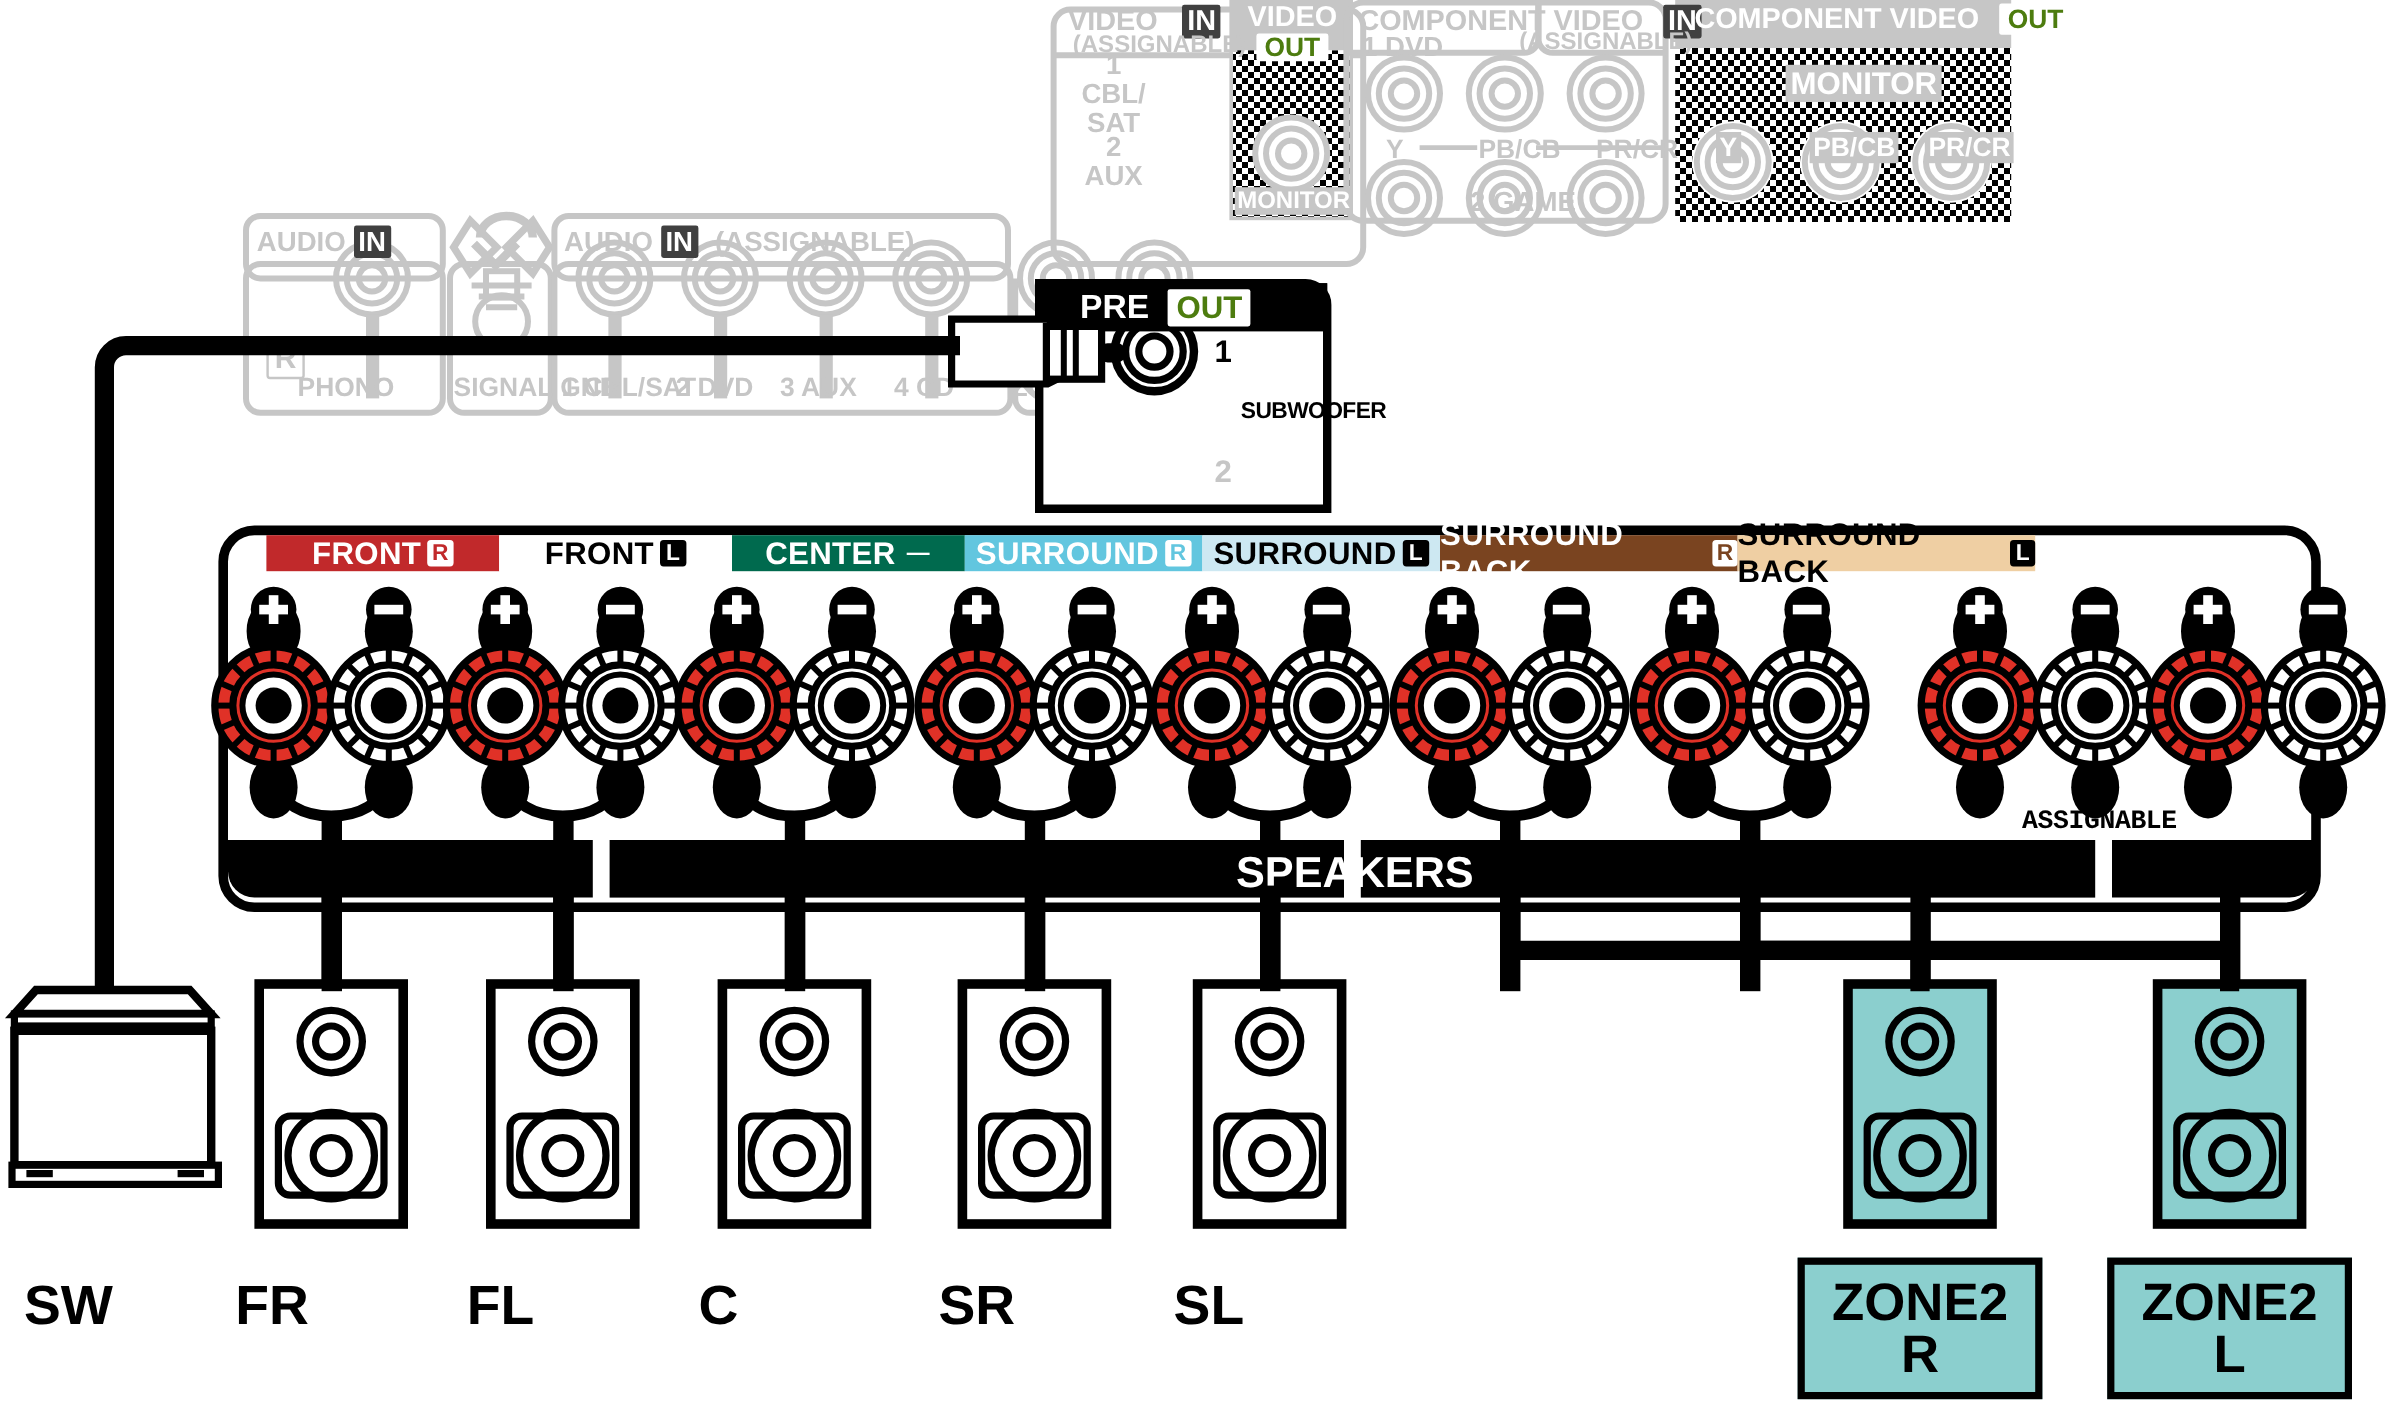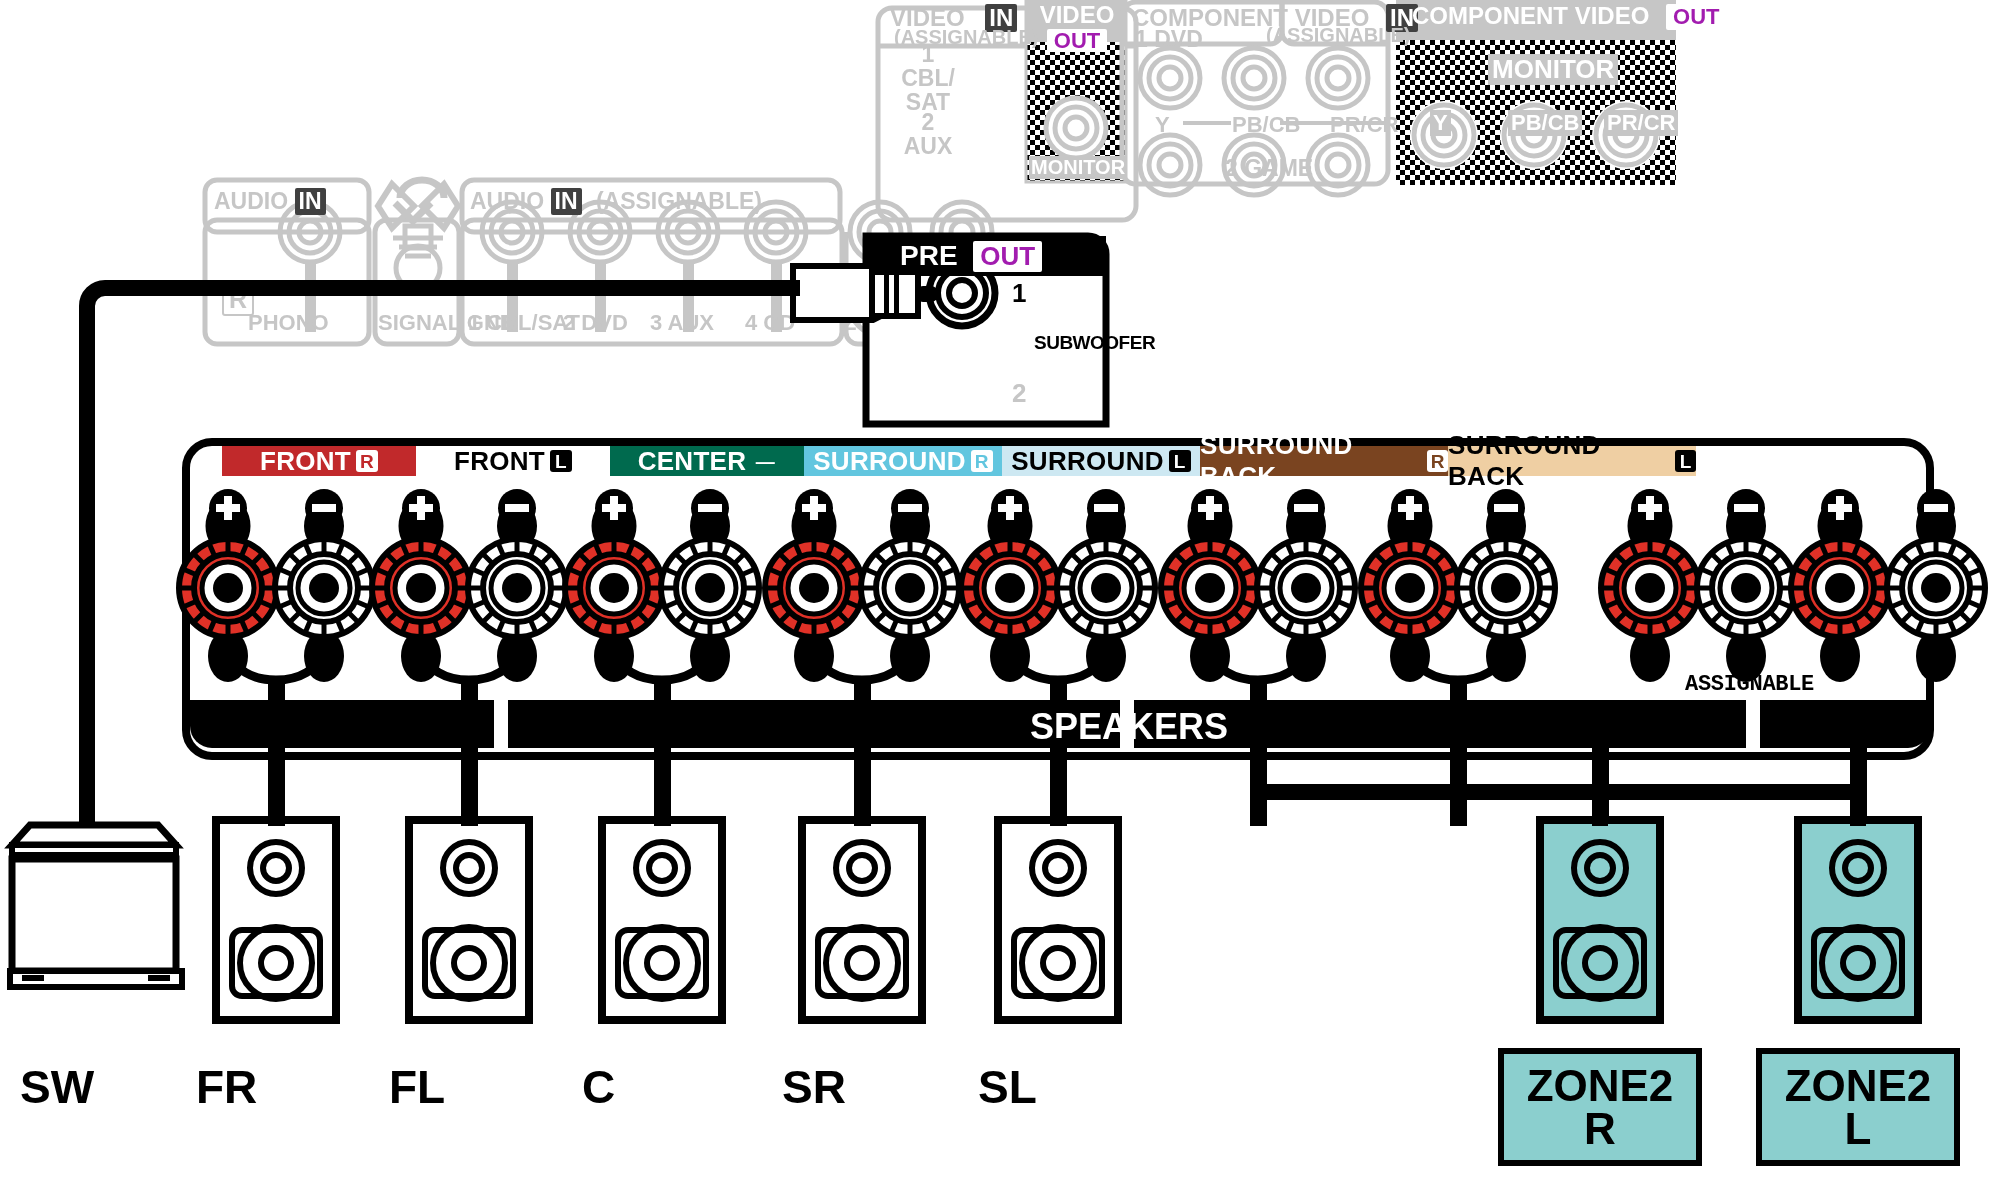--- a/index.html
+++ b/index.html
@@ -17,21 +17,21 @@
              font-size:26px;font-weight:bold;letter-spacing:0.3px;height:30px;
              box-sizing:border-box;}
   .rl{display:inline-flex;align-items:center;justify-content:center;
       width:22px;height:22px;box-sizing:border-box;margin-left:5px;
       font-size:19px;line-height:1;font-weight:bold;border-radius:3px;}
   .rl.inv{background:#fff;}
   .rl.invd{background:#000;color:#fff;}
   .ghost{position:absolute;color:#c6c6c6;font-weight:bold;white-space:nowrap;}
   .gbadge{display:inline-block;background:#404040;color:#fff;padding:0 4px;border-radius:2px;}
   .gbadge2{display:inline-block;border:2px solid #c6c6c6;color:#c6c6c6;padding:0 5px;border-radius:3px;}
-  .wbadge{display:inline-block;background:#fff;color:#a21caf;padding:0 7px;border-radius:2px;}
+  .wbadge{display:inline-block;background:#fff;color:#4d7c0f;padding:0 7px;border-radius:2px;}
 </style>
 </head>
 <body>
 
 <div id="stage">
 
   <svg class="layer" viewBox="0 0 2001 1189">
     <defs>
       <g id="gjack">
         <circle r="30" fill="none" stroke="#c6c6c6" stroke-width="5"></circle>

